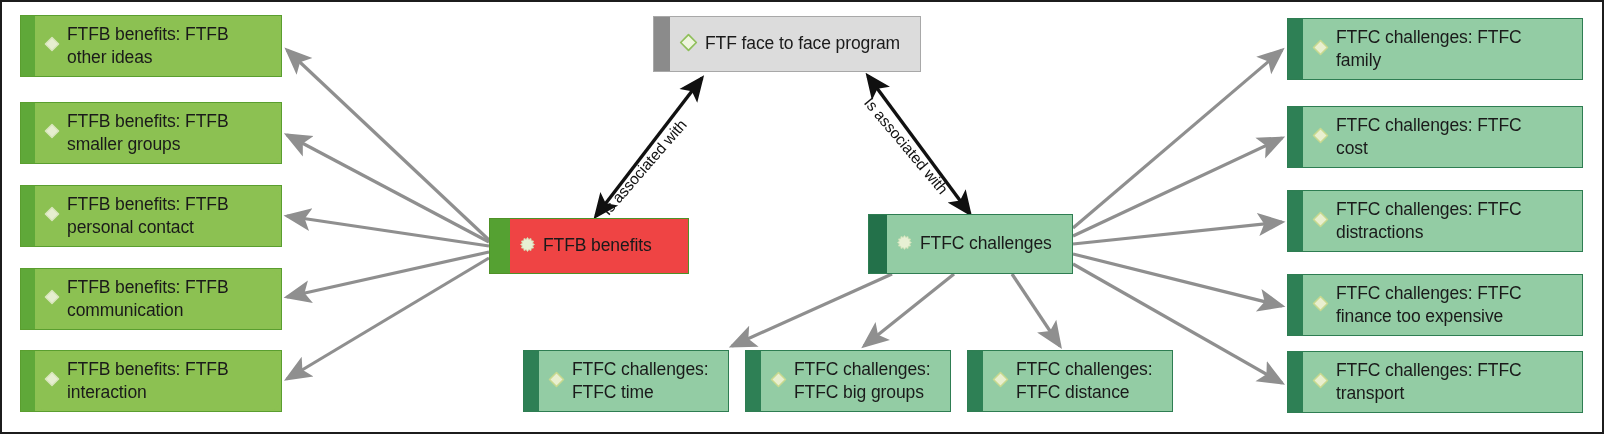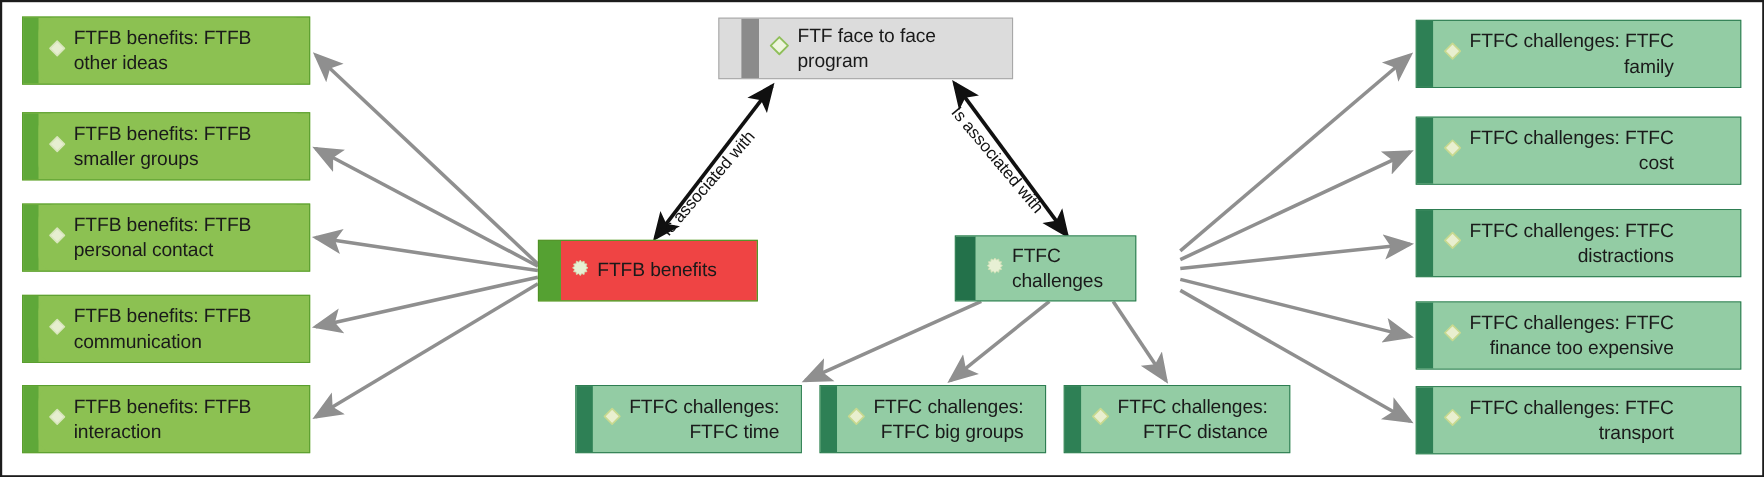--- a/index.html
+++ b/index.html
@@ -64,28 +64,28 @@
   .t-ftfb .node-bar { background: #5fa839; width: 14px; }
   .t-ftfb .node-body { background: #8cc152; border-radius: 14px; }
 
   .t-ftfb-hub { background: #8cc152; border: 1px solid #4f9127; }
   .t-ftfb-hub .node-bar { background: #55a132; width: 20px; }
   .t-ftfb-hub .node-body { background: #ef4444; }
 
   
   .t-ftfc { background: #93cca4; border: 1.5px solid #2e7d52; }
   .t-ftfc .node-bar { background: #2e8055; width: 15px; }
-  .t-ftfc .node-body { background: #93cca4; text-align: right; }
+  .t-ftfc .node-body { background: #93cca4; }
 
   .t-ftfc-hub { background: #93cca4; border: 1.5px solid #2e7d52; }
   .t-ftfc-hub .node-bar { background: #23714a; width: 18px; }
   .t-ftfc-hub .node-body { background: #93cca4; }
 
   
-  .t-root { background: #dcdcdc; border: 1px solid #a8a8a8; padding-left: 20px; }
+  .t-root { background: #dcdcdc; border: 1px solid #a8a8a8; }
   .t-root .node-bar { background: #8b8b8b; width: 16px; }
   .t-root .node-body { background: #dcdcdc; }
 
   .edge-label {
     position: absolute;
     font-size: 15.5px;
     color: #111111;
     white-space: nowrap;
     transform-origin: 0 0;
     letter-spacing: -0.1px;
@@ -143,21 +143,21 @@
       </div>
       <div class="node t-ftfb-hub" style="left: 487px; top: 216px; width: 200px; height: 56px;">
         <div class="node-bar"></div>
         <div class="node-body">
           <span class="node-icon"><svg width="17" height="17" viewBox="0 0 18 18">
               <polygon points="16.40,9.00 14.41,10.45 15.41,12.70 12.96,12.96 12.70,15.41 10.45,14.41 9.00,16.40 7.55,14.41 5.30,15.41 5.04,12.96 2.59,12.70 3.59,10.45 1.60,9.00 3.59,7.55 2.59,5.30 5.04,5.04 5.30,2.59 7.55,3.59 9.00,1.60 10.45,3.59 12.70,2.59 12.96,5.04 15.41,5.30 14.41,7.55" fill="#e7f0d4" stroke="#cfe0b4" stroke-width="0.8"></polygon>
             </svg></span>
           <span class="node-label">FTFB benefits</span>
         </div>
       </div>
-      <div class="node t-ftfc-hub" style="left: 866px; top: 212px; width: 165px; height: 60px;">
+      <div class="node t-ftfc-hub" style="left: 866px; top: 212px; width: 205px; height: 60px;">
         <div class="node-bar"></div>
         <div class="node-body">
           <span class="node-icon"><svg width="17" height="17" viewBox="0 0 18 18">
               <polygon points="16.40,9.00 14.41,10.45 15.41,12.70 12.96,12.96 12.70,15.41 10.45,14.41 9.00,16.40 7.55,14.41 5.30,15.41 5.04,12.96 2.59,12.70 3.59,10.45 1.60,9.00 3.59,7.55 2.59,5.30 5.04,5.04 5.30,2.59 7.55,3.59 9.00,1.60 10.45,3.59 12.70,2.59 12.96,5.04 15.41,5.30 14.41,7.55" fill="#e7f0d4" stroke="#cfe0b4" stroke-width="0.8"></polygon>
             </svg></span>
           <span class="node-label">FTFC challenges</span>
         </div>
       </div>
       <div class="node t-ftfb" style="left: 18px; top: 13px; width: 262px; height: 62px;">
         <div class="node-bar"></div>

